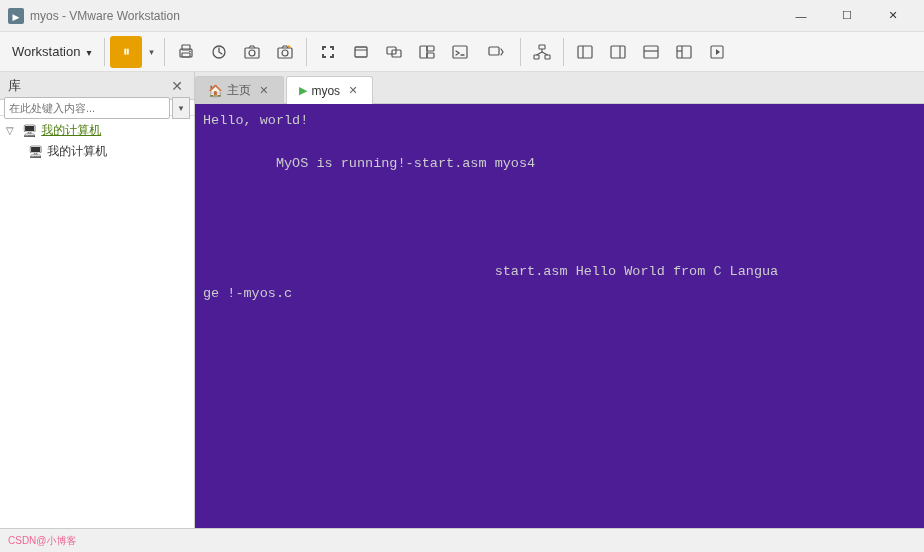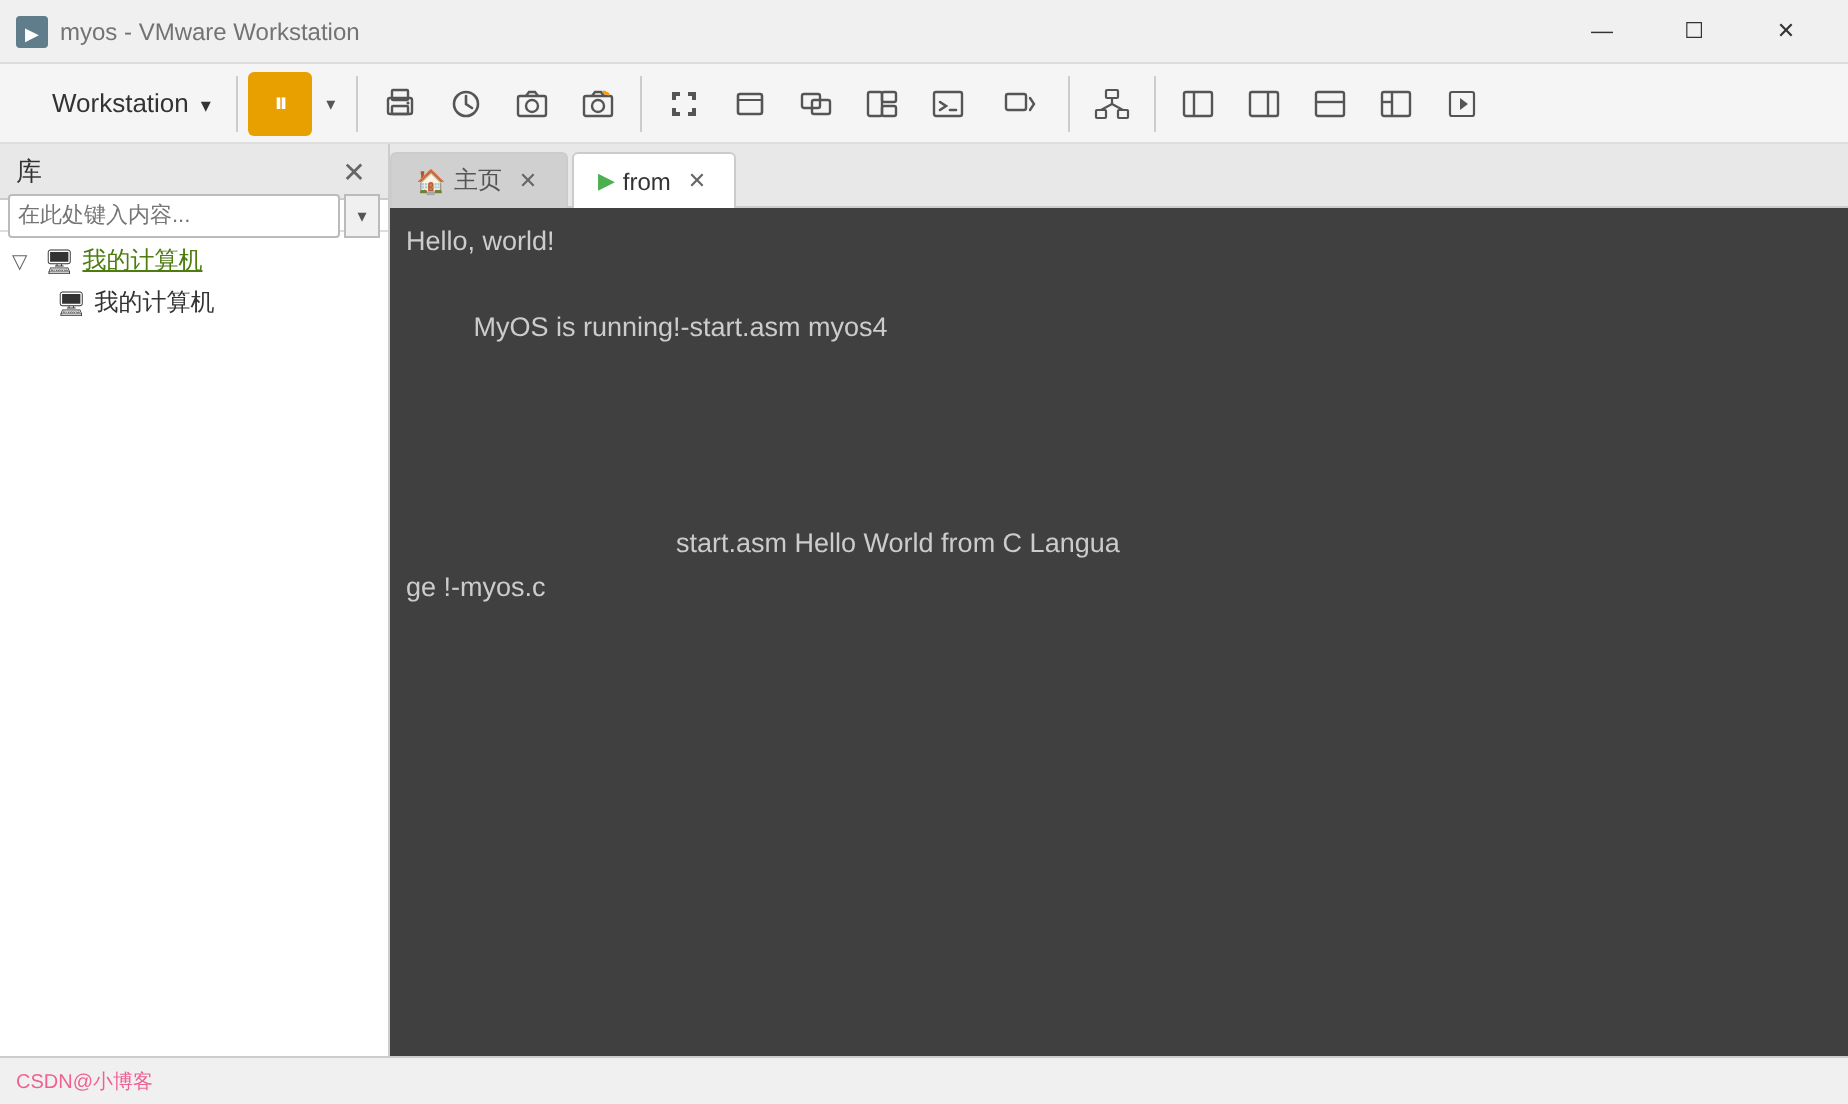--- a/index.html
+++ b/index.html
@@ -20,21 +20,21 @@
     }
 
     
     .toolbar {
       height: 40px; background: #f5f5f5; display: flex; align-items: center;
       padding: 0 4px; border-bottom: 1px solid #ddd; flex-shrink: 0; gap: 2px;
     }
     .workstation-btn {
       display: flex; align-items: center; gap: 4px; padding: 4px 8px;
       border: none; background: transparent; cursor: pointer; font-size: 13px;
-      font-weight: 500; color: #333; border-radius: 3px; margin-left: 14px;
+      font-weight: 500; color: #333; border-radius: 3px;
     }
     .toolbar-sep { width: 1px; height: 28px; background: #ccc; margin: 0 3px; }
     .toolbar-group { display: flex; align-items: center; gap: 1px; }
     .tb-btn {
       width: 32px; height: 32px; border: none; background: transparent;
       cursor: pointer; display: flex; align-items: center; justify-content: center;
       border-radius: 3px; color: #555; font-size: 14px;
     }
     .tb-btn-wide { width: 38px; }
     .pause-btn { background: #e8a000; color: white; border-radius: 3px; }
@@ -95,22 +95,22 @@
     }
     .tab.active { background: #fff; color: #333; border-bottom-color: #fff; z-index: 1; }
     .tab-close {
       width: 14px; height: 14px; display: flex; align-items: center;
       justify-content: center; border-radius: 2px; font-size: 11px; color: #666;
       cursor: pointer; margin-left: 2px;
     }
 
     
     .vm-display {
-      flex: 1; background: #404040; position: relative; overflow: hidden;
-      font-family: Liberation Sans, sans-serif;
+      flex: 1; background: #4c1d95; position: relative; overflow: hidden;
+      font-family: Liberation Mono, monospace;
     }
     .vm-screen {
       position: absolute; top: 0; left: 0; right: 0; bottom: 0;
       color: #ccc; font-size: 13.5px; line-height: 1.6; padding: 6px 8px;
       white-space: pre;
     }
 
     
     .status-bar {
       height: 24px; background: #f0f0f0; border-top: 1px solid #ccc;
@@ -300,21 +300,21 @@
   <div class="content-area">
 
     <div class="tab-bar">
       <div class="tab">
         <span>🏠</span>
         <span>主页</span>
         <span class="tab-close">✕</span>
       </div>
       <div class="tab active">
         <span style="color:#4caf50; font-size:11px;">▶</span>
-        <span>from</span>
+        <span>myos</span>
         <span class="tab-close">✕</span>
       </div>
     </div>
 
     <div class="vm-display">
       <div class="vm-screen">Hello, world!
 
          MyOS is running!-start.asm myos4
 
 

